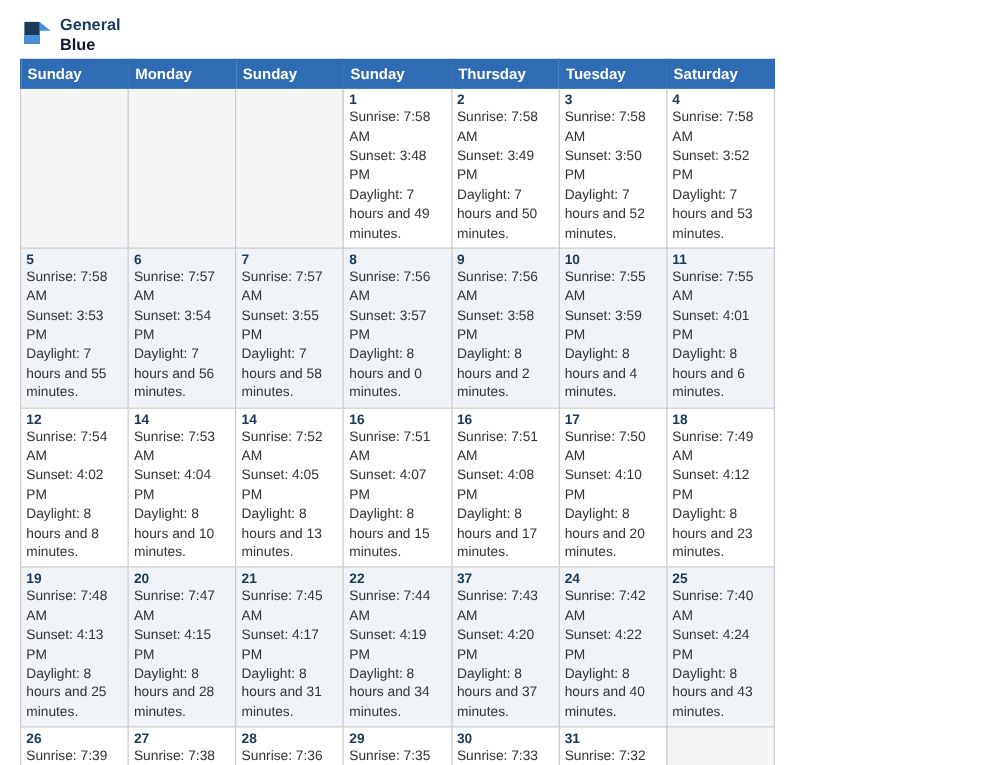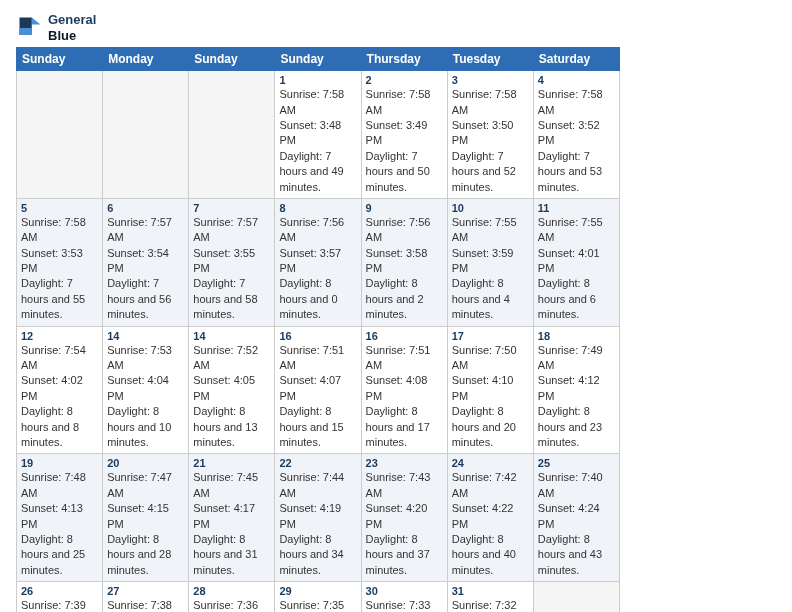--- a/index.html
+++ b/index.html
@@ -224,21 +224,21 @@
           </td>
           <td>
             <span class="day-number">21</span>
         <div class="day-info">Sunrise: 7:45 AM<br>Sunset: 4:17 PM<br>Daylight: 8 hours and 31 minutes.</div>
           </td>
           <td>
             <span class="day-number">22</span>
         <div class="day-info">Sunrise: 7:44 AM<br>Sunset: 4:19 PM<br>Daylight: 8 hours and 34 minutes.</div>
           </td>
           <td>
-            <span class="day-number">23</span>
+            <span class="day-number">37</span>
         <div class="day-info">Sunrise: 7:43 AM<br>Sunset: 4:20 PM<br>Daylight: 8 hours and 37 minutes.</div>
           </td>
           <td>
             <span class="day-number">24</span>
         <div class="day-info">Sunrise: 7:42 AM<br>Sunset: 4:22 PM<br>Daylight: 8 hours and 40 minutes.</div>
           </td>
           <td>
             <span class="day-number">25</span>
         <div class="day-info">Sunrise: 7:40 AM<br>Sunset: 4:24 PM<br>Daylight: 8 hours and 43 minutes.</div>
           </td>

